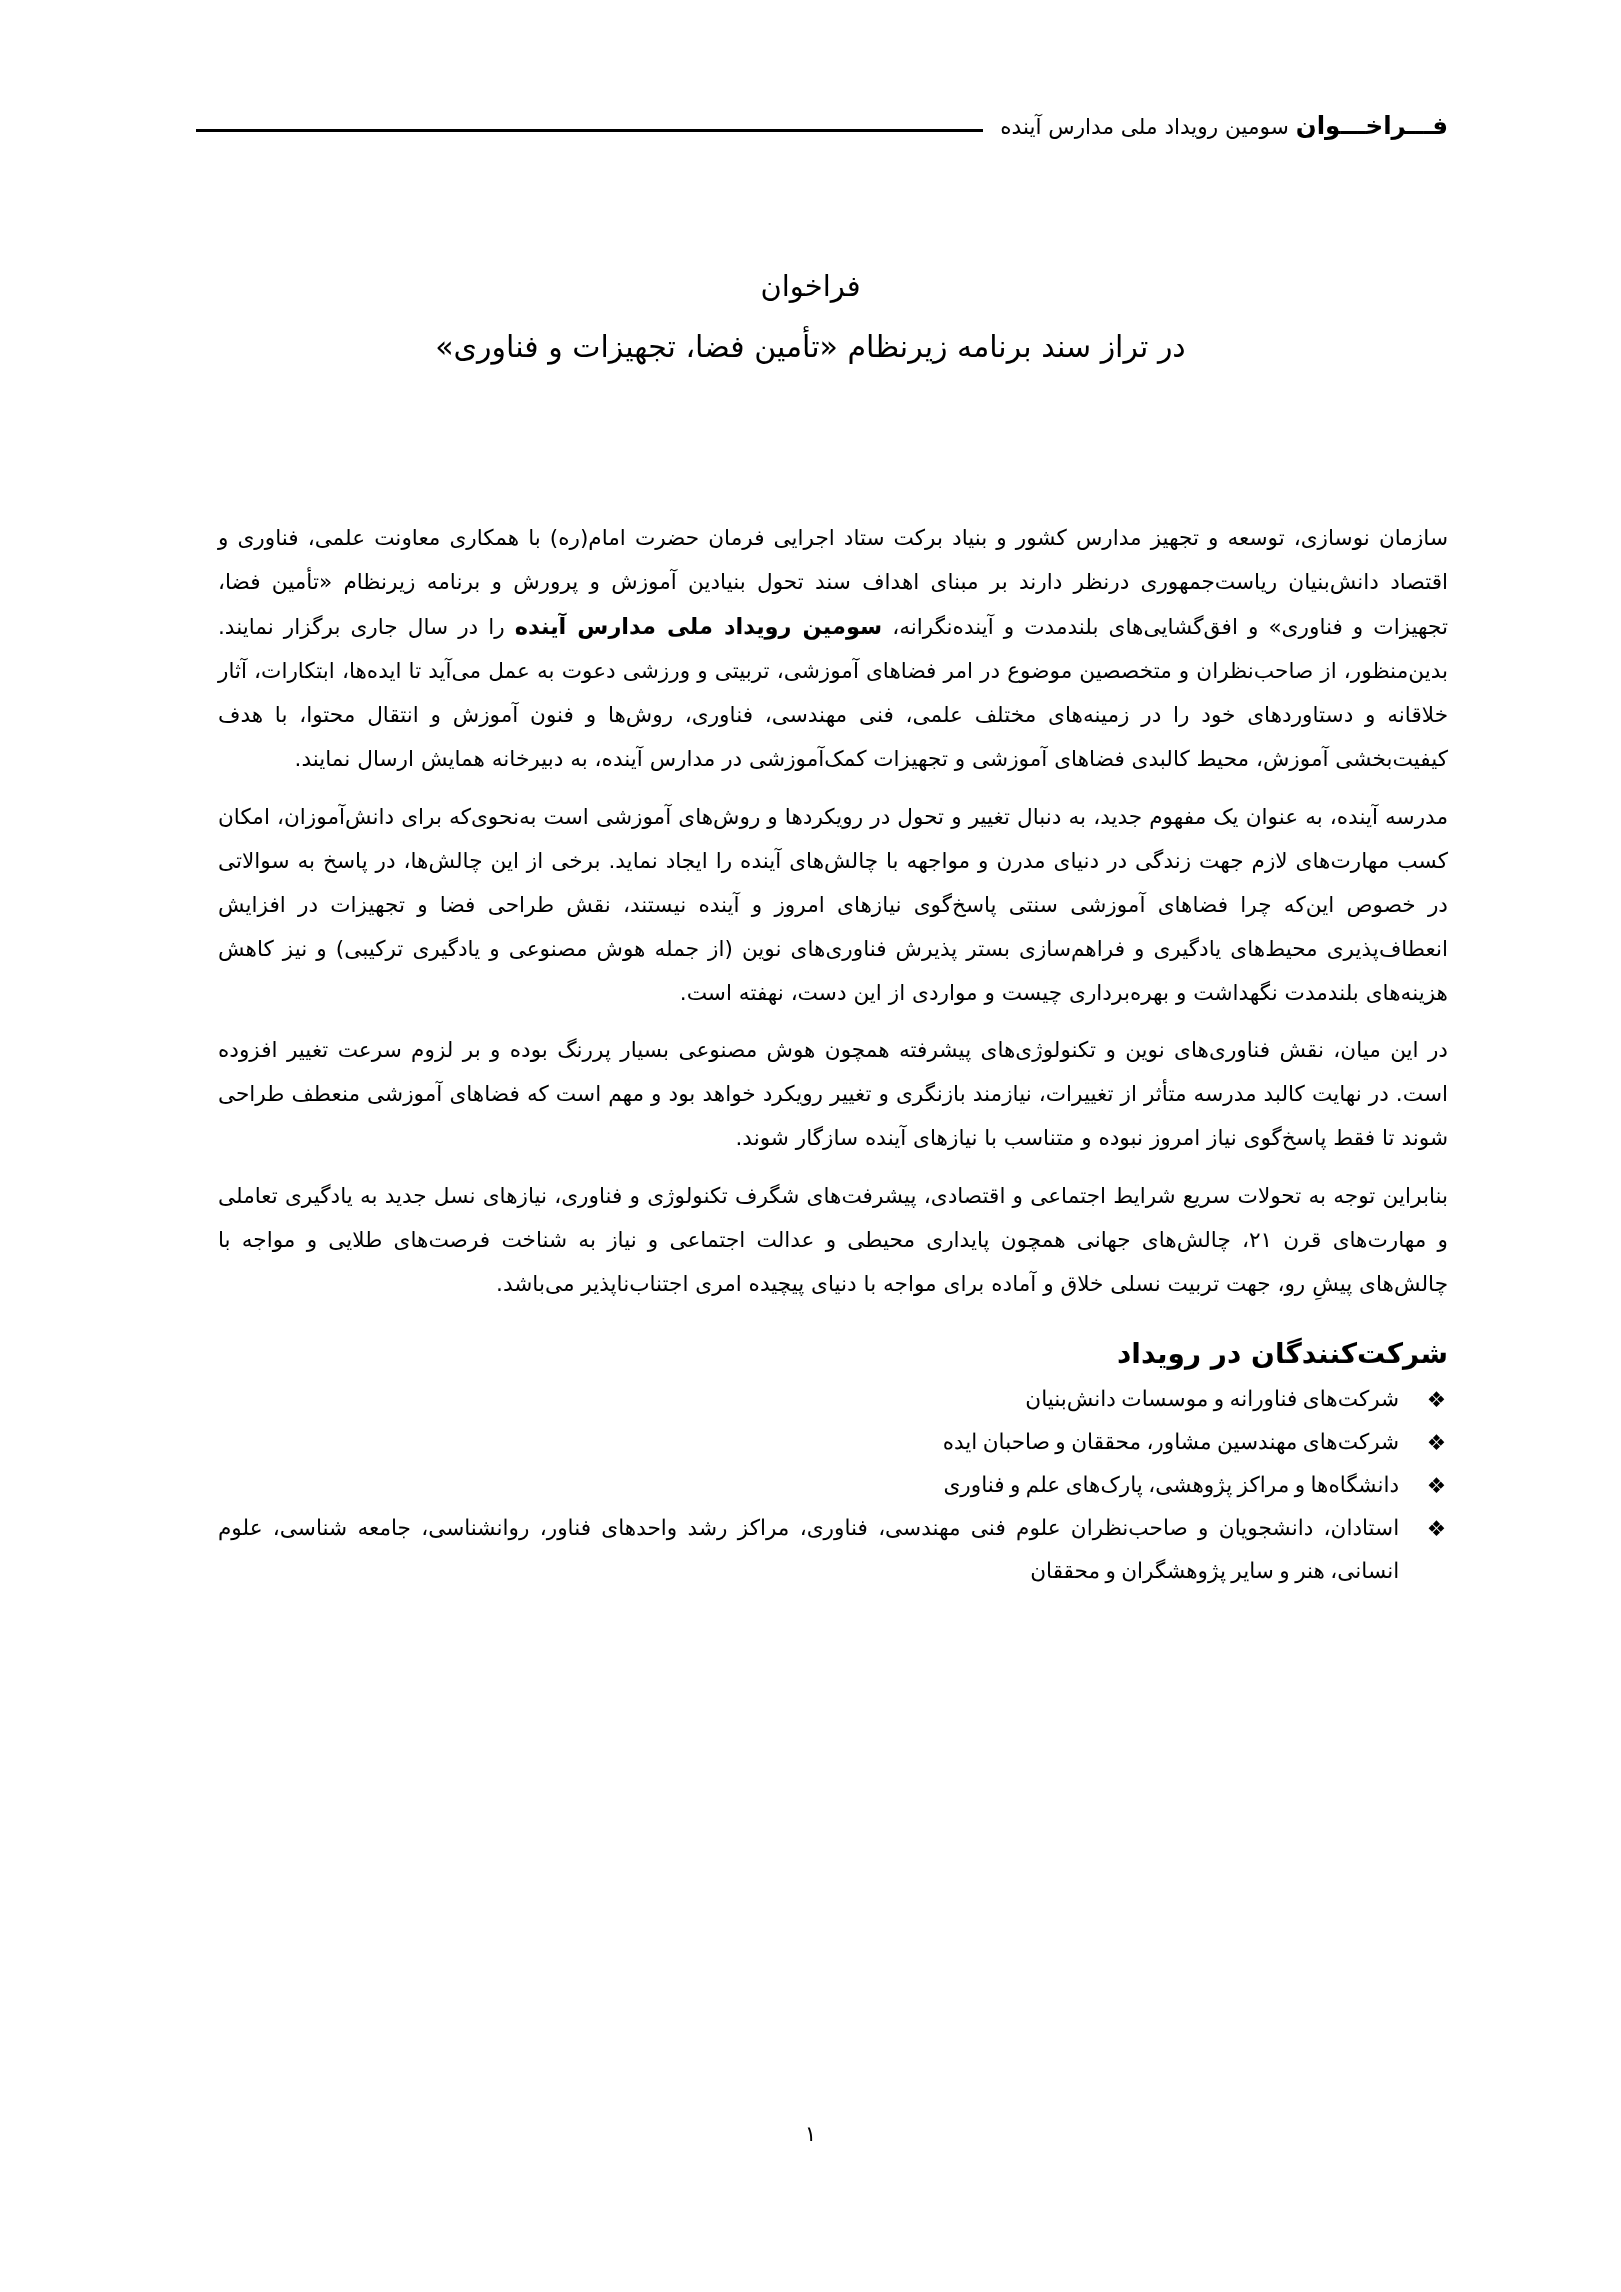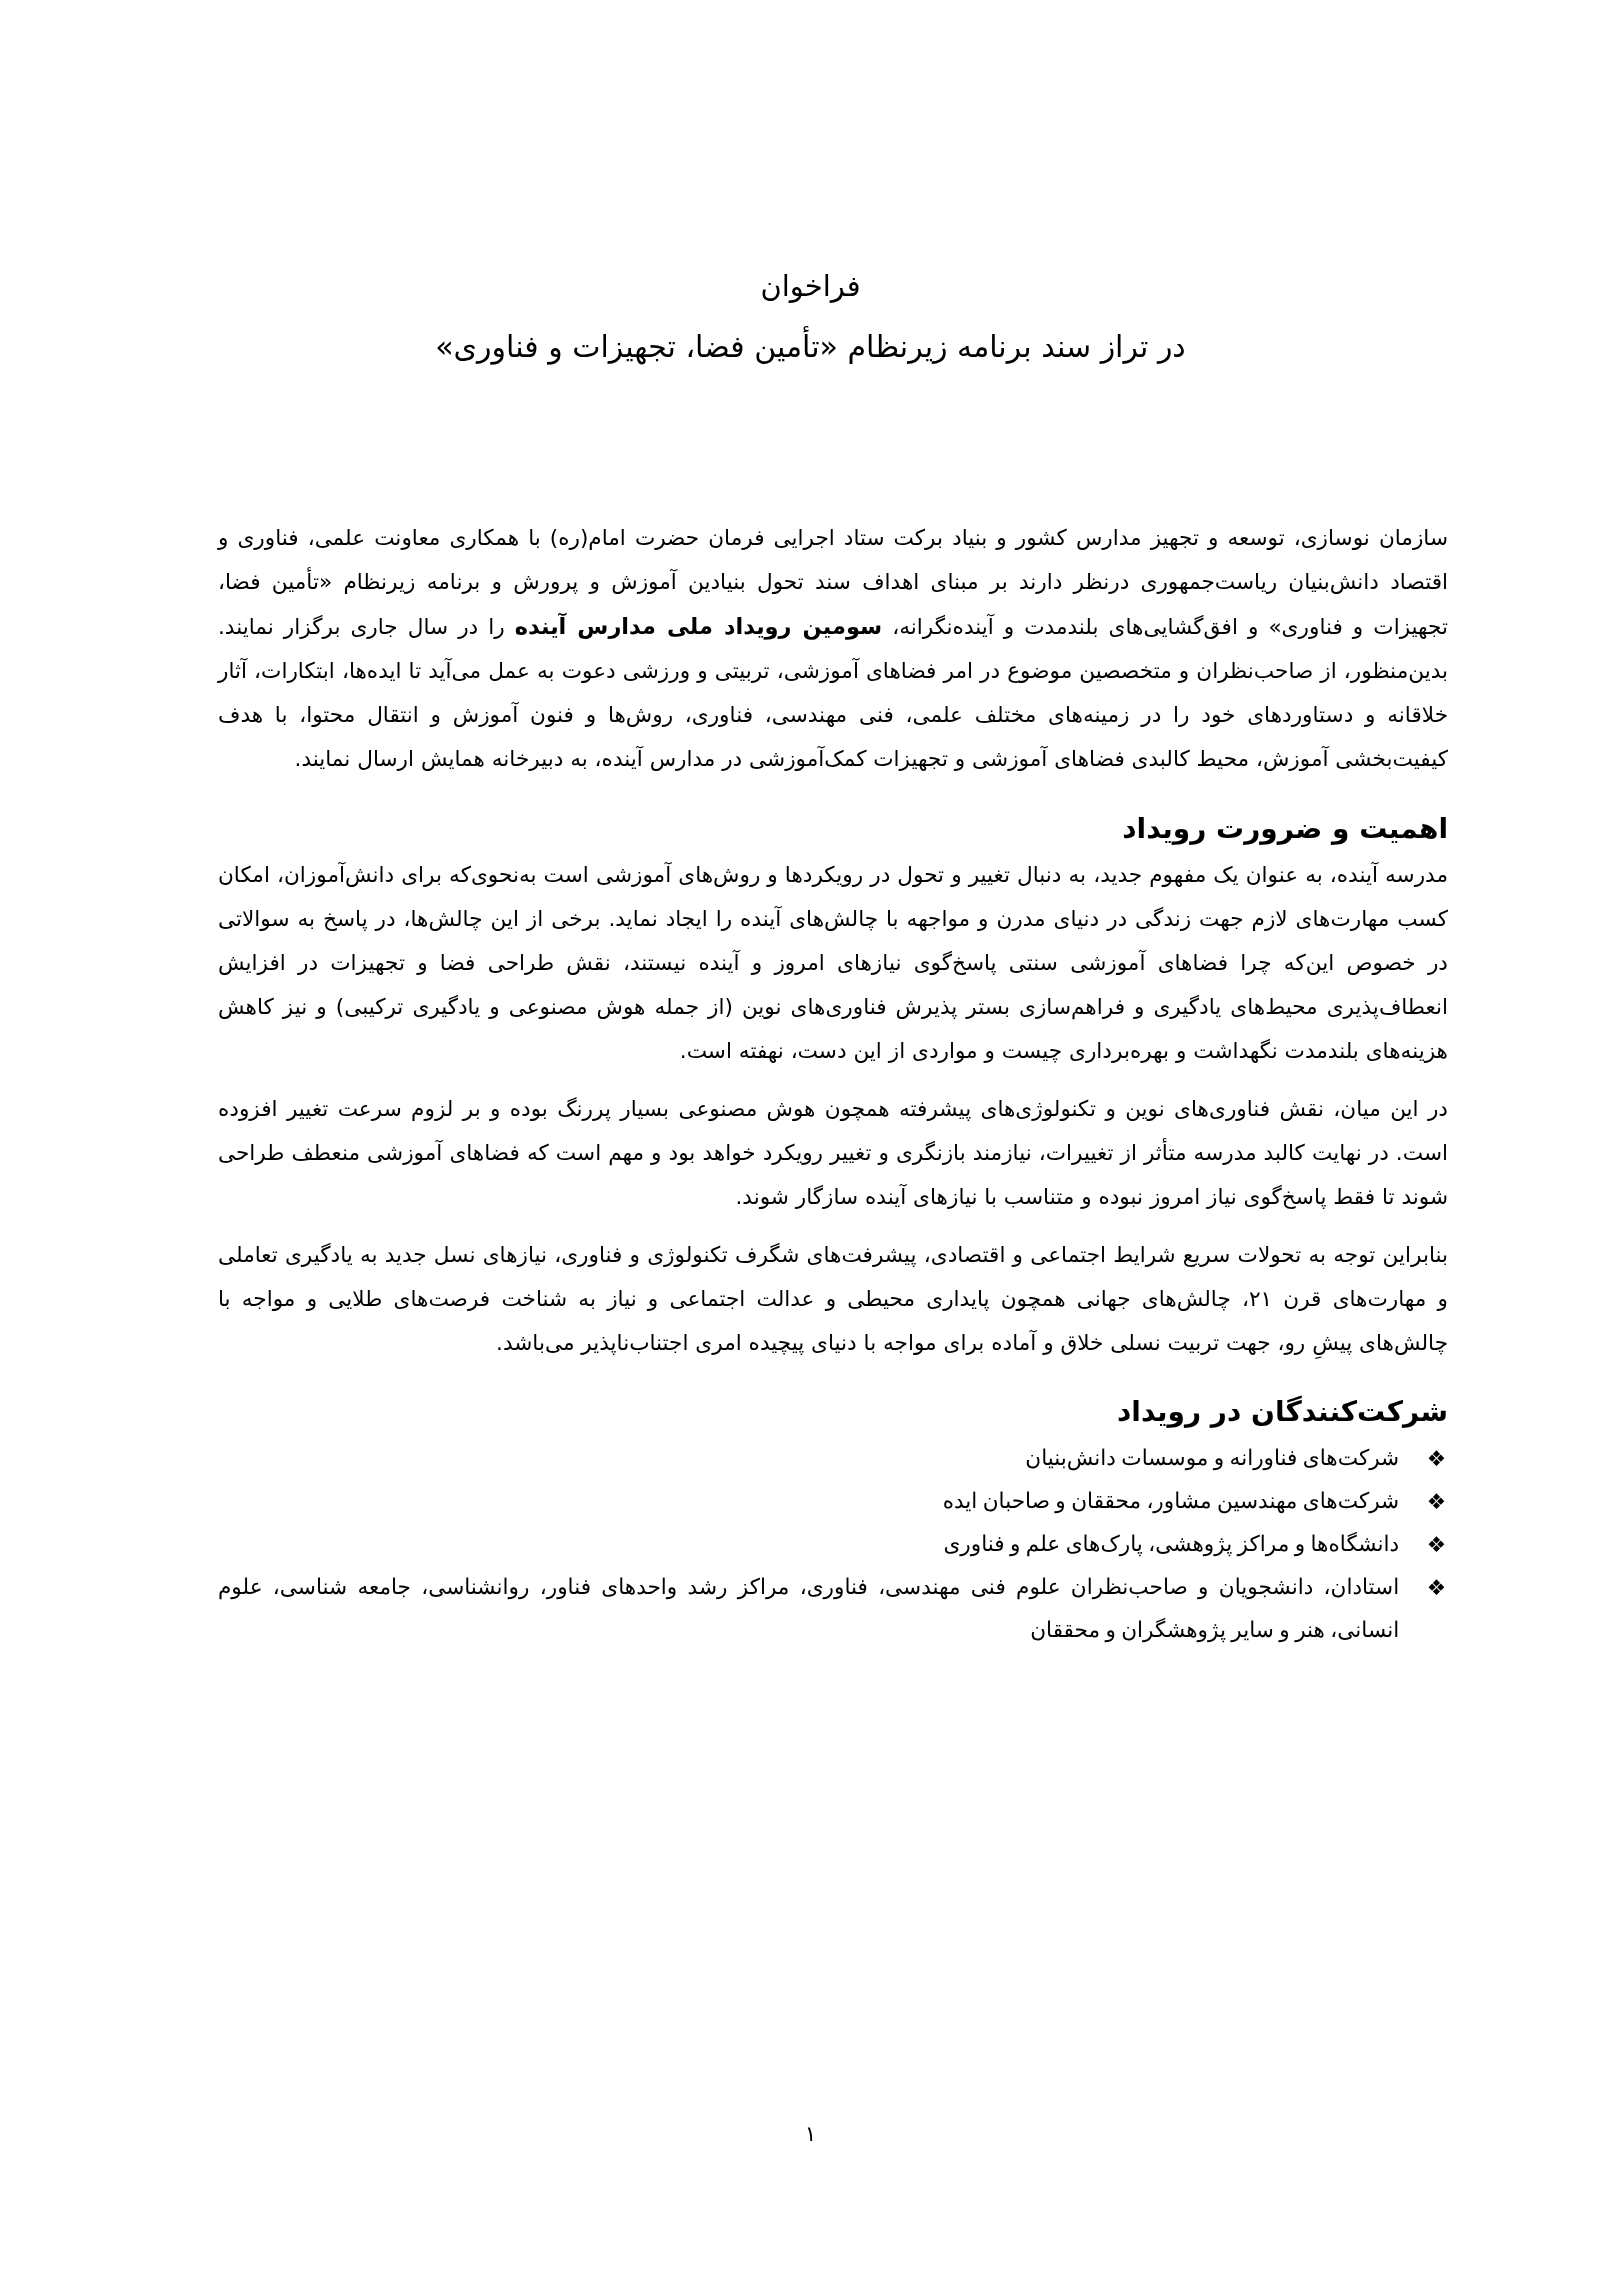--- a/index.html
+++ b/index.html
@@ -118,35 +118,41 @@
       right: 0;
       text-align: center;
       font-size: 21.6px;
     }
   </style>
 </head>
 <body>
 
 <div class="page">
 
+  <div class="run-header">
+    <span class="hdr-text">
+      <span class="hdr-bold">فـــراخـــوان</span>
+      <span>سومین رویداد ملی مدارس آینده</span>
+    </span>
+    <div class="hdr-rule"></div>
+  </div>
 
   <div class="title-block">
     <div class="t1">فراخوان</div>
     <div class="t3">در تراز سند برنامه زیرنظام «تأمین فضا، تجهیزات و فناوری»</div>
   </div>
 
   <div class="content">
 
     <p class="para">
       <span>سازمان نوسازی، توسعه و تجهیز مدارس کشور و بنیاد برکت ستاد اجرایی فرمان حضرت امام(ره) با همکاری معاونت علمی، فناوری و اقتصاد دانش‌بنیان ریاست‌جمهوری درنظر دارند بر مبنای اهداف سند تحول بنیادین آموزش و پرورش و برنامه زیرنظام «تأمین فضا، تجهیزات و فناوری» و افق‌گشایی‌های بلندمدت و آینده‌نگرانه،</span>
       <b>سومین رویداد ملی مدارس آینده</b>
       <span>را در سال جاری برگزار نمایند. بدین‌منظور، از صاحب‌نظران و متخصصین موضوع در امر فضاهای آموزشی، تربیتی و ورزشی دعوت به عمل می‌آید تا ایده‌ها، ابتکارات، آثار خلاقانه و دستاوردهای خود را در زمینه‌های مختلف علمی، فنی مهندسی، فناوری، روش‌ها و فنون آموزش و انتقال محتوا، با هدف کیفیت‌بخشی آموزش، محیط کالبدی فضاهای آموزشی و تجهیزات کمک‌آموزشی در مدارس آینده، به دبیرخانه همایش ارسال نمایند.</span>
     </p>
 
-    <div class="section-heading">اهمیت و ضرورت رویداد</div>
     <p class="para">مدرسه آینده، به عنوان یک مفهوم جدید، به دنبال تغییر و تحول در رویکردها و روش‌های آموزشی است به‌نحوی‌که برای دانش‌آموزان، امکان کسب مهارت‌های لازم جهت زندگی در دنیای مدرن و مواجهه با چالش‌های آینده را ایجاد نماید. برخی از این چالش‌ها، در پاسخ به سوالاتی در خصوص این‌که چرا فضاهای آموزشی سنتی پاسخ‌گوی نیازهای امروز و آینده نیستند، نقش طراحی فضا و تجهیزات در افزایش انعطاف‌پذیری محیط‌های یادگیری و فراهم‌سازی بستر پذیرش فناوری‌های نوین (از جمله هوش مصنوعی و یادگیری ترکیبی) و نیز کاهش هزینه‌های بلندمدت نگهداشت و بهره‌برداری چیست و مواردی از این دست، نهفته است.</p>
     <p class="para">در این میان، نقش فناوری‌های نوین و تکنولوژی‌های پیشرفته همچون هوش مصنوعی بسیار پررنگ بوده و بر لزوم سرعت تغییر افزوده است. در نهایت کالبد مدرسه متأثر از تغییرات، نیازمند بازنگری و تغییر رویکرد خواهد بود و مهم است که فضاهای آموزشی منعطف طراحی شوند تا فقط پاسخ‌گوی نیاز امروز نبوده و متناسب با  نیازهای آینده سازگار شوند.</p>
     <p class="para">بنابراین توجه به تحولات سریع شرایط اجتماعی و اقتصادی، پیشرفت‌های شگرف تکنولوژی و فناوری، نیازهای نسل جدید به یادگیری تعاملی و مهارت‌های قرن ۲۱، چالش‌های جهانی همچون پایداری محیطی و عدالت اجتماعی و نیاز به شناخت فرصت‌های طلایی و مواجه با چالش‌های پیشِ رو، جهت تربیت نسلی خلاق و آماده برای مواجه با دنیای پیچیده امری اجتناب‌ناپذیر می‌باشد.</p>
 
     <div class="section-heading">شرکت‌کنندگان در رویداد</div>
     <ul class="bullets">
       <li>
         <span class="bullet-icon">❖</span>
         <span class="bullet-text">شرکت‌های فناورانه و موسسات دانش‌بنیان</span>
       </li>

